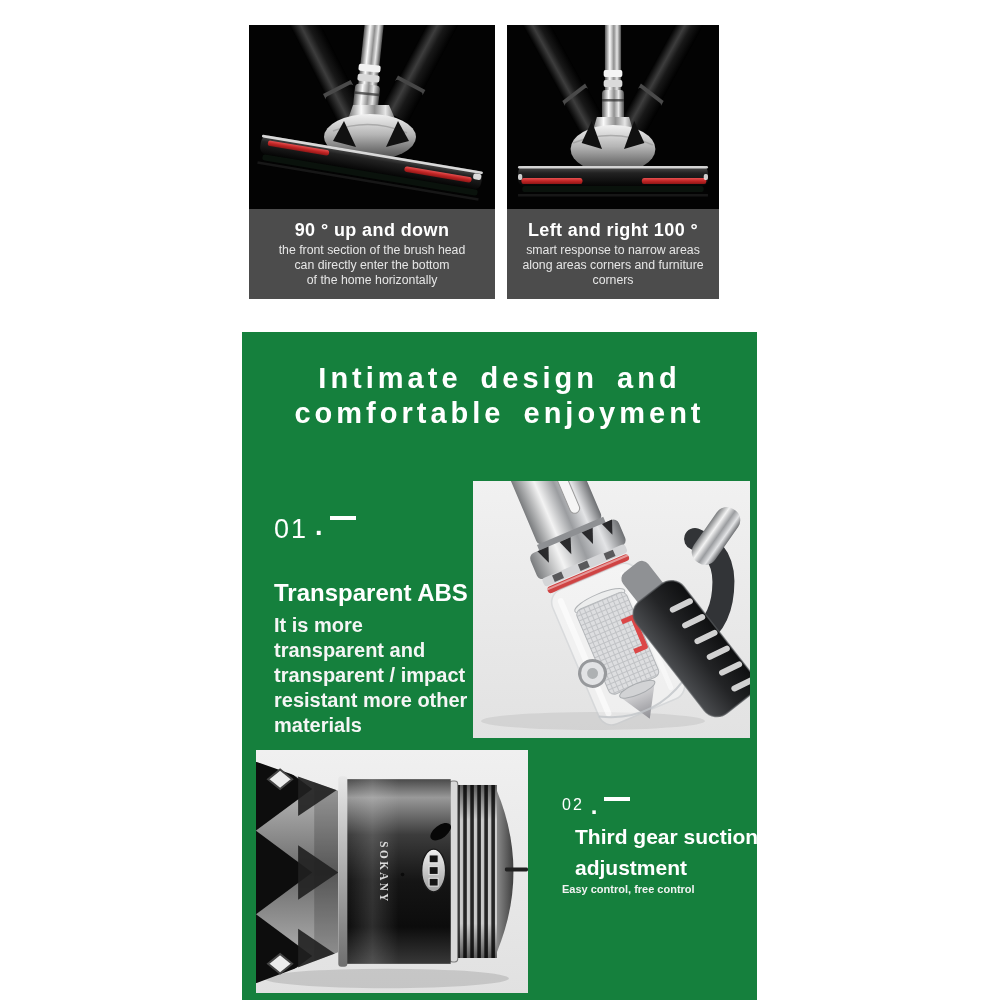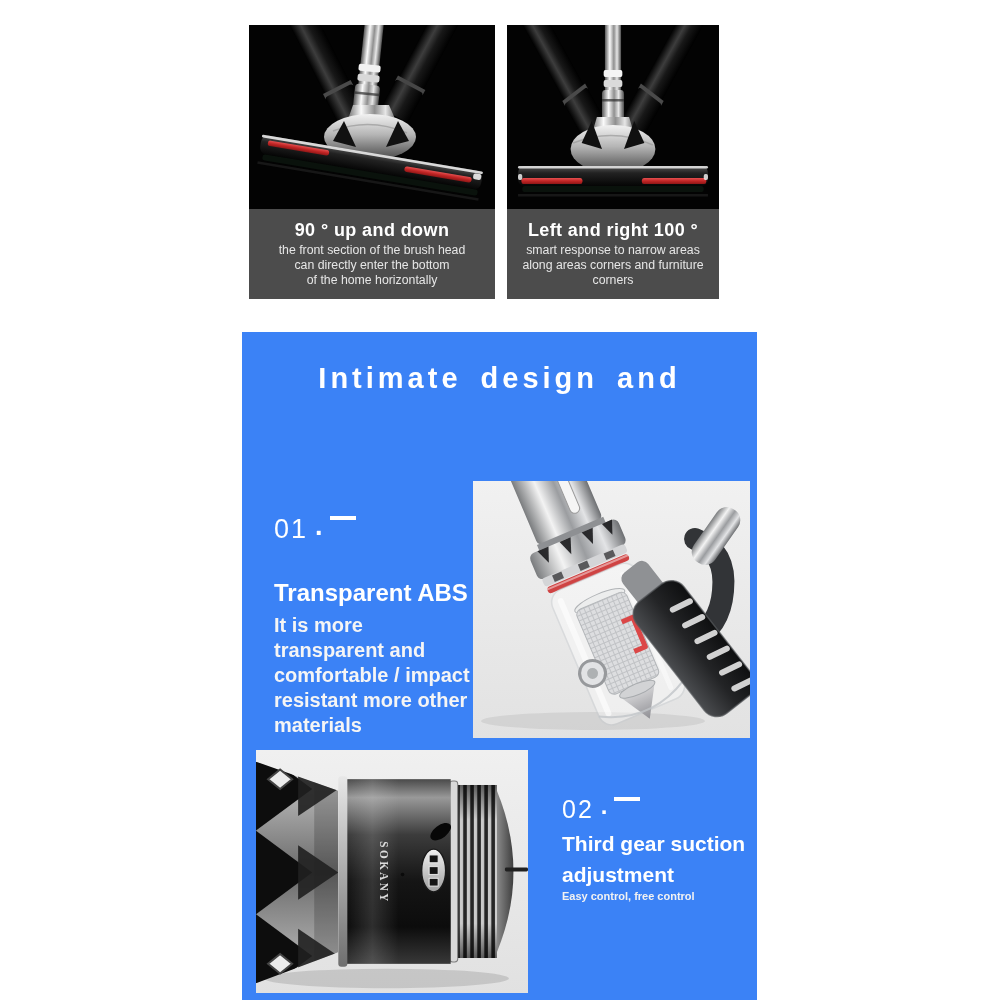--- a/index.html
+++ b/index.html
@@ -9,37 +9,37 @@
     font-family:"Liberation Sans","DejaVu Sans",sans-serif;
   }
   .panel{position:absolute;background:#050505;}
   #panel-top-0{left:249px;top:25px;width:246px;height:274px;border-radius:23px;}
   #panel-top-1{left:507px;top:25px;width:212px;height:274px;}
   .panel-img{width:100%;height:184px;overflow:hidden;}
   .panel-img svg{display:block;width:100%;height:100%;}
   .panel-caption{height:90px;background:#4c4c4c;color:#ffffff;text-align:center;}
   .caption-title{padding-top:11px;font-size:18px;font-weight:700;letter-spacing:.4px;}
   .caption-sub{margin-top:2px;font-size:12.3px;line-height:15.2px;color:#e6e6e6;}
-  #main-panel{left:242px;top:332px;width:515px;height:668px;background:#3b82f6;text-decoration:underline;}
+  #main-panel{left:242px;top:332px;width:515px;height:668px;background:#15803d;text-decoration:underline;}
   .main-title{
     position:absolute;top:29px;left:0;width:100%;text-align:center;color:#ffffff;
     font-weight:700;font-size:29px;line-height:35px;letter-spacing:4px;word-spacing:7px;white-space:nowrap;
   }
   .feature{position:absolute;color:#ffffff;}
   #feature-01{left:32px;top:184px;width:199px;}
   #feature-02{left:320px;top:465px;width:195px;}
   .idx-row{display:flex;align-items:flex-start;}
   .idx{font-size:27px;font-weight:400;line-height:1;letter-spacing:2px;}
   .idx-dot{font-size:27px;font-weight:700;line-height:.75;margin-left:7px;}
   .idx-dash{width:26px;height:4px;background:#ffffff;margin:0 0 4px 7px;}
-  #feature-02 .idx{font-size:25px;}
+  #feature-02 .idx{font-size:16px;}
   #feature-02 .idx-dot{font-size:24px;}
   .f-heading{margin-top:36px;font-size:24px;font-weight:700;line-height:28px;white-space:nowrap;}
   .f-body{margin-top:6px;font-size:20px;font-weight:700;line-height:25px;color:#f5f5f5;}
-  #feature-02 .f-heading{margin-top:6px;font-size:21px;line-height:31px;}
+  #feature-02 .f-heading{margin-top:6px;font-size:21px;line-height:31px;margin-left:13px;}
   .f-note{font-size:11px;font-weight:700;color:#f2f2f2;white-space:nowrap;}
   .photo{position:absolute;overflow:hidden;}
   .photo svg{display:block;width:100%;height:100%;}
   #photo-abs{left:231px;top:149px;width:277px;height:257px;}
   #photo-motor{left:14px;top:418px;width:272px;height:243px;}
 </style>
 </head>
 <body>
 
 <div class="panel" id="panel-top-0">
@@ -195,32 +195,33 @@
       <div>smart response to narrow areas</div>
       <div>along areas corners and furniture</div>
       <div>corners</div>
     </div>
   </div>
 </div>
 
 <div class="panel" id="main-panel">
   <div class="main-title">
     <div>Intimate design and</div>
+    <div>comfortable enjoyment</div>
   </div>
 
   <div class="feature" id="feature-01">
     <div class="idx-row">
       <span class="idx">01</span>
       <span class="idx-dot">.</span>
       <span class="idx-dash"></span>
     </div>
     <div class="f-heading">Transparent ABS</div>
     <div class="f-body">
       <div>It is more transparent and</div>
-      <div>comfortable / impact</div>
+      <div>transparent / impact</div>
       <div>resistant more other</div>
       <div>materials</div>
     </div>
   </div>
 
   <div class="photo" id="photo-abs">
     <svg viewBox="0 0 277 257" preserveAspectRatio="none">
       <defs>
         <linearGradient id="c_bg" x1="0" y1="0" x2="0" y2="1">
           <stop offset="0" stop-color="#f1f1f1"></stop>

